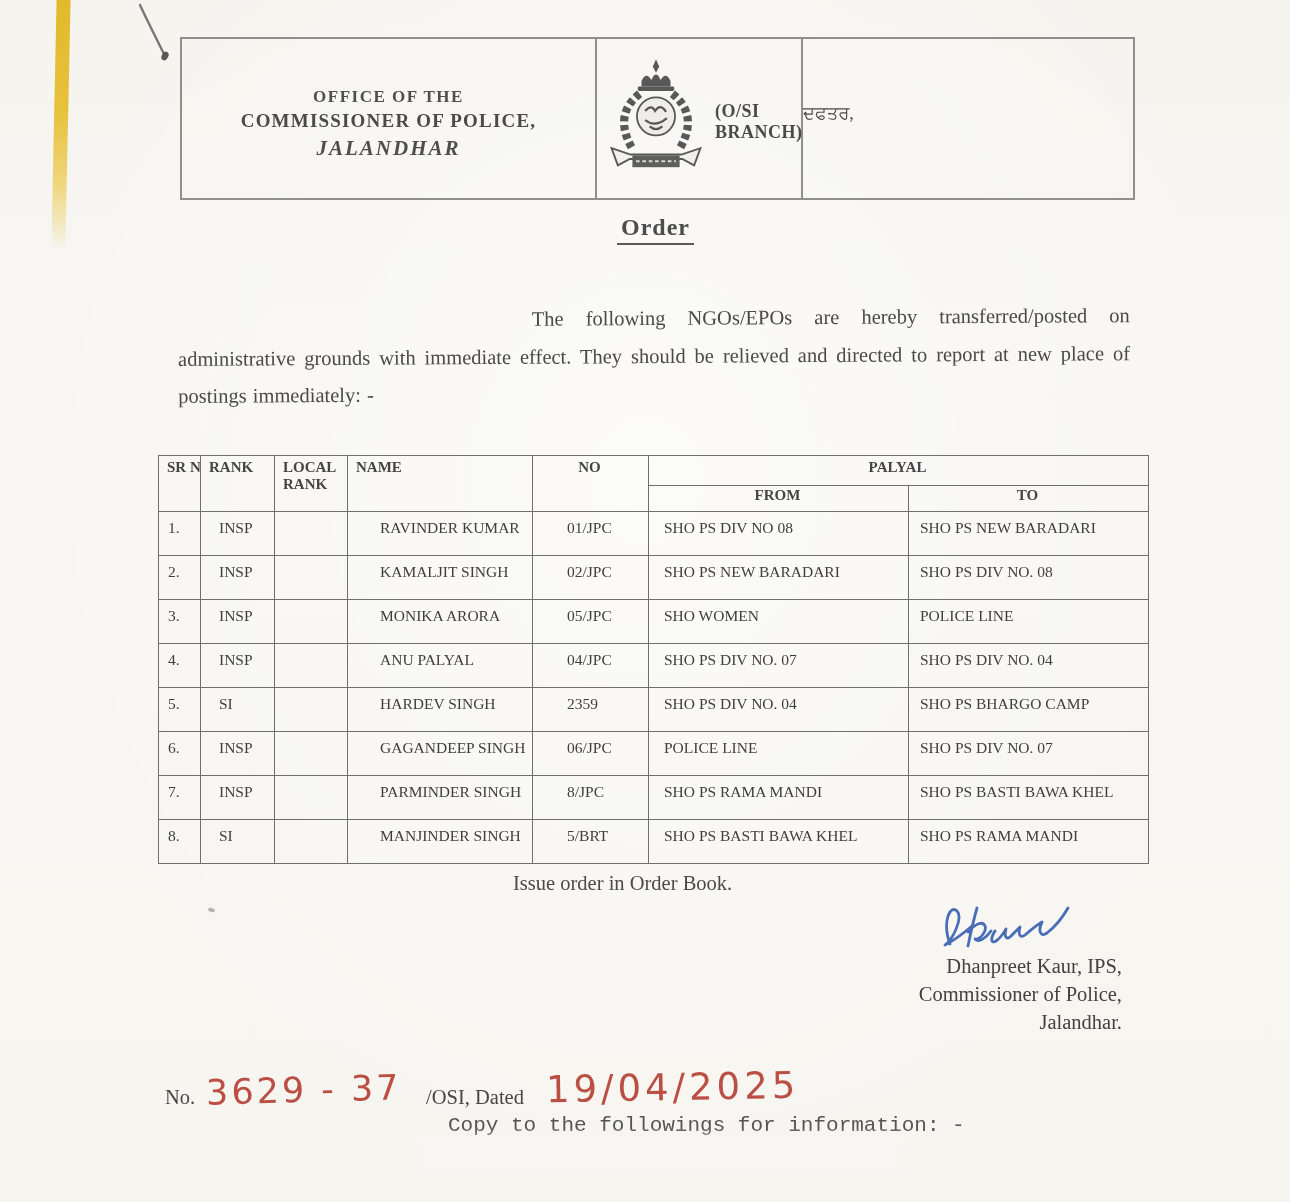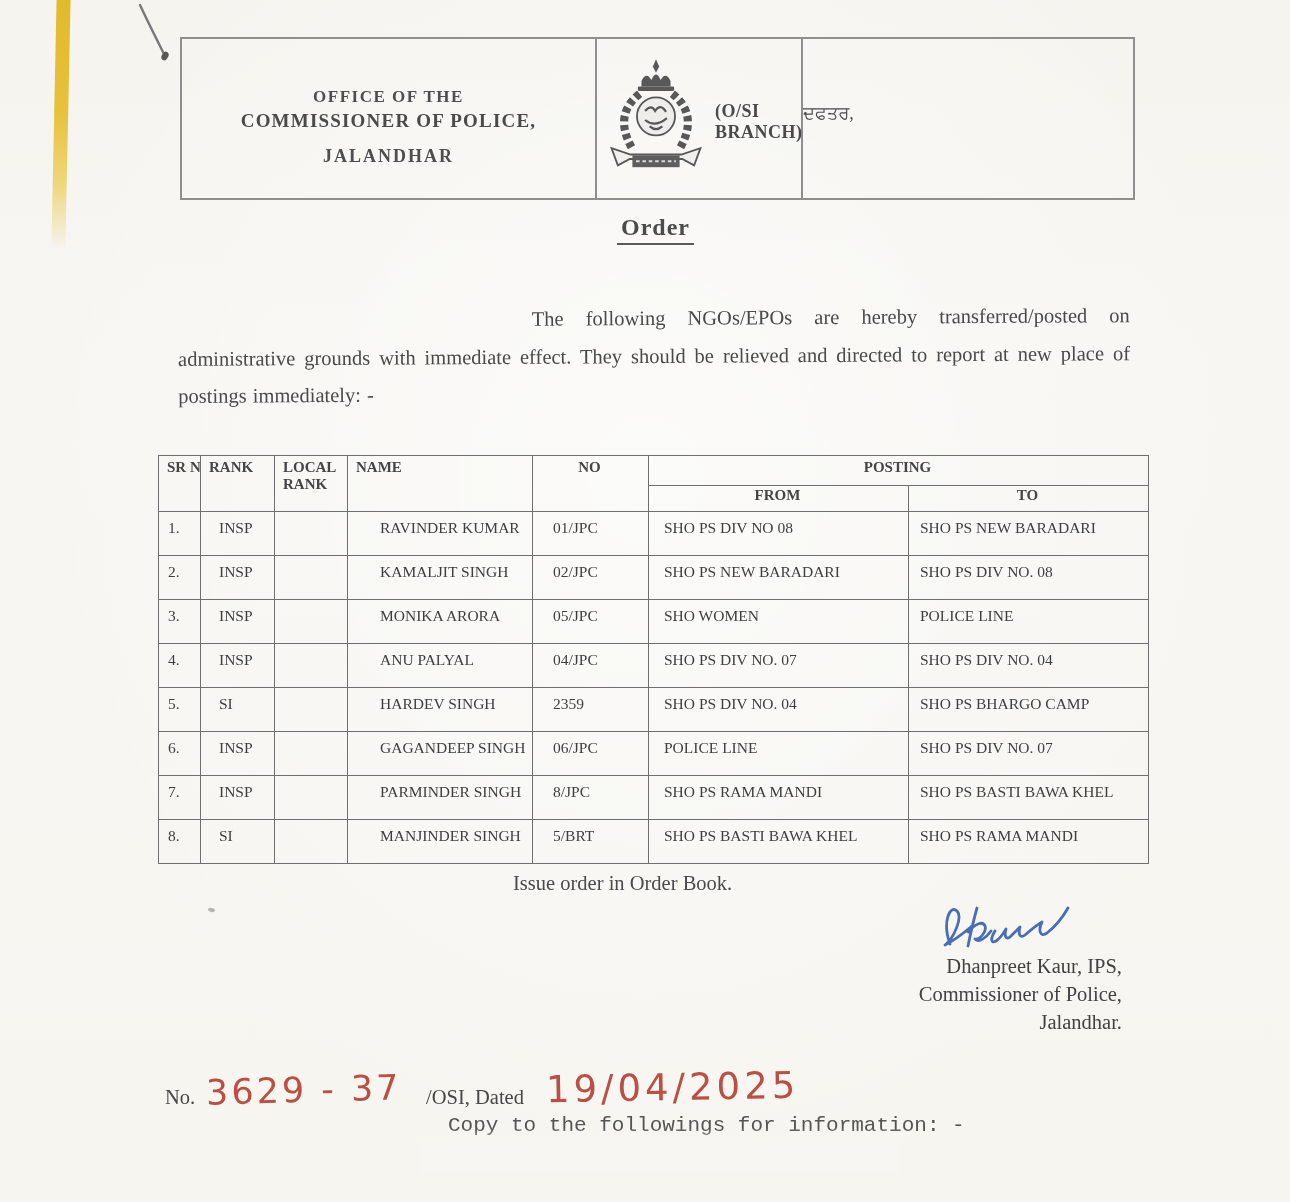--- a/index.html
+++ b/index.html
@@ -25,21 +25,21 @@
   
   .pen-mark{position:absolute;left:136px;top:2px;}
   
   .hdr-box{
     position:absolute;left:180px;top:37px;width:955px;height:163px;
     border:2px solid #8f8f8f;display:flex;box-sizing:border-box;
   }
   .hdr-left{width:413px;box-sizing:border-box;padding-top:48px;text-align:center;}
   .hdr-left .l1{font-size:17px;font-weight:bold;letter-spacing:1.5px;color:#4e4e4e;}
   .hdr-left .l2{font-size:19px;font-weight:bold;letter-spacing:1.2px;color:#4a4a4a;margin-top:3px;}
-  .hdr-left .l3{font-size:18px;font-weight:bold;letter-spacing:2px;color:#4e4e4e;margin-top:14px;}
+  .hdr-left .l3{font-size:21px;font-weight:bold;letter-spacing:2px;color:#4e4e4e;margin-top:4px;font-style:italic;}
   .hdr-center{
     width:208px;box-sizing:border-box;border-left:2px solid #8f8f8f;border-right:2px solid #8f8f8f;
     display:flex;flex-direction:row;align-items:center;justify-content:flex-start;padding-top:6px;
   }
   .hdr-center .branch{font-size:18px;font-weight:bold;letter-spacing:.5px;color:#4a4a4a;margin-top:0px;}
   .hdr-right{flex:1;text-align:left;padding-top:64px;color:#4c4c4c;}
   .hdr-right .p1{font-size:18px;}
   .hdr-right .p2{font-size:29px;font-weight:bold;margin-top:2px;}
   .hdr-right .p3{font-size:21px;margin-top:4px;}
   
@@ -65,21 +65,21 @@
     border:1.8px solid #6f6f6f;box-sizing:border-box;
     vertical-align:top;overflow:hidden;white-space:nowrap;
   }
   .order-table th{font-weight:bold;color:#454545;text-align:left;padding:3px 4px 2px 8px;line-height:17px;font-size:15px;}
   .order-table th.c{text-align:center;padding-left:2px;}
   .order-table .sub th{padding-top:1px;padding-bottom:7px;margin-top:8px;}
   .order-table td{padding-top:7px;height:44px;}
   .order-table td.sr{padding-left:9px;}
   .order-table td.rk{padding-left:18px;}
   .order-table td.nm{padding-left:32px;}
-  .order-table td.no{padding-left:20px;margin-top:35px;}
+  .order-table td.no{padding-left:34px;margin-top:35px;}
   .order-table td.fr{padding-left:15px;}
   .order-table td.to{padding-left:11px;}
   
   .issue-line{position:absolute;left:513px;top:872px;font-size:20.5px;color:#4a4a4a;}
   
   .sig-ink{position:absolute;left:930px;top:898px;}
   .sig-block{position:absolute;right:168px;top:952px;text-align:right;font-size:20.5px;line-height:28px;color:#424242;}
   
   .foot-no-label{position:absolute;left:165px;top:1086px;font-size:20.5px;color:#474747;}
   .foot-no-value{
@@ -156,21 +156,21 @@
         <col style="width:260px">
         <col style="width:240px">
     </colgroup>
     <thead>
       <tr>
         <th rowspan="2" style="height:52px">SR NO</th>
         <th rowspan="2">RANK</th>
         <th rowspan="2" style="white-space:normal">LOCAL RANK</th>
         <th rowspan="2">NAME</th>
         <th rowspan="2" class="c">NO</th>
-        <th colspan="2" class="c" style="height:30px">POSTING</th>
+        <th colspan="2" class="c" style="height:30px">PALYAL</th>
       </tr>
       <tr class="sub">
         <th class="c">FROM</th>
         <th class="c">TO</th>
       </tr>
     </thead>
     <tbody>
       <tr>
           <td class="sr">1.</td>
           <td class="rk">INSP</td>

